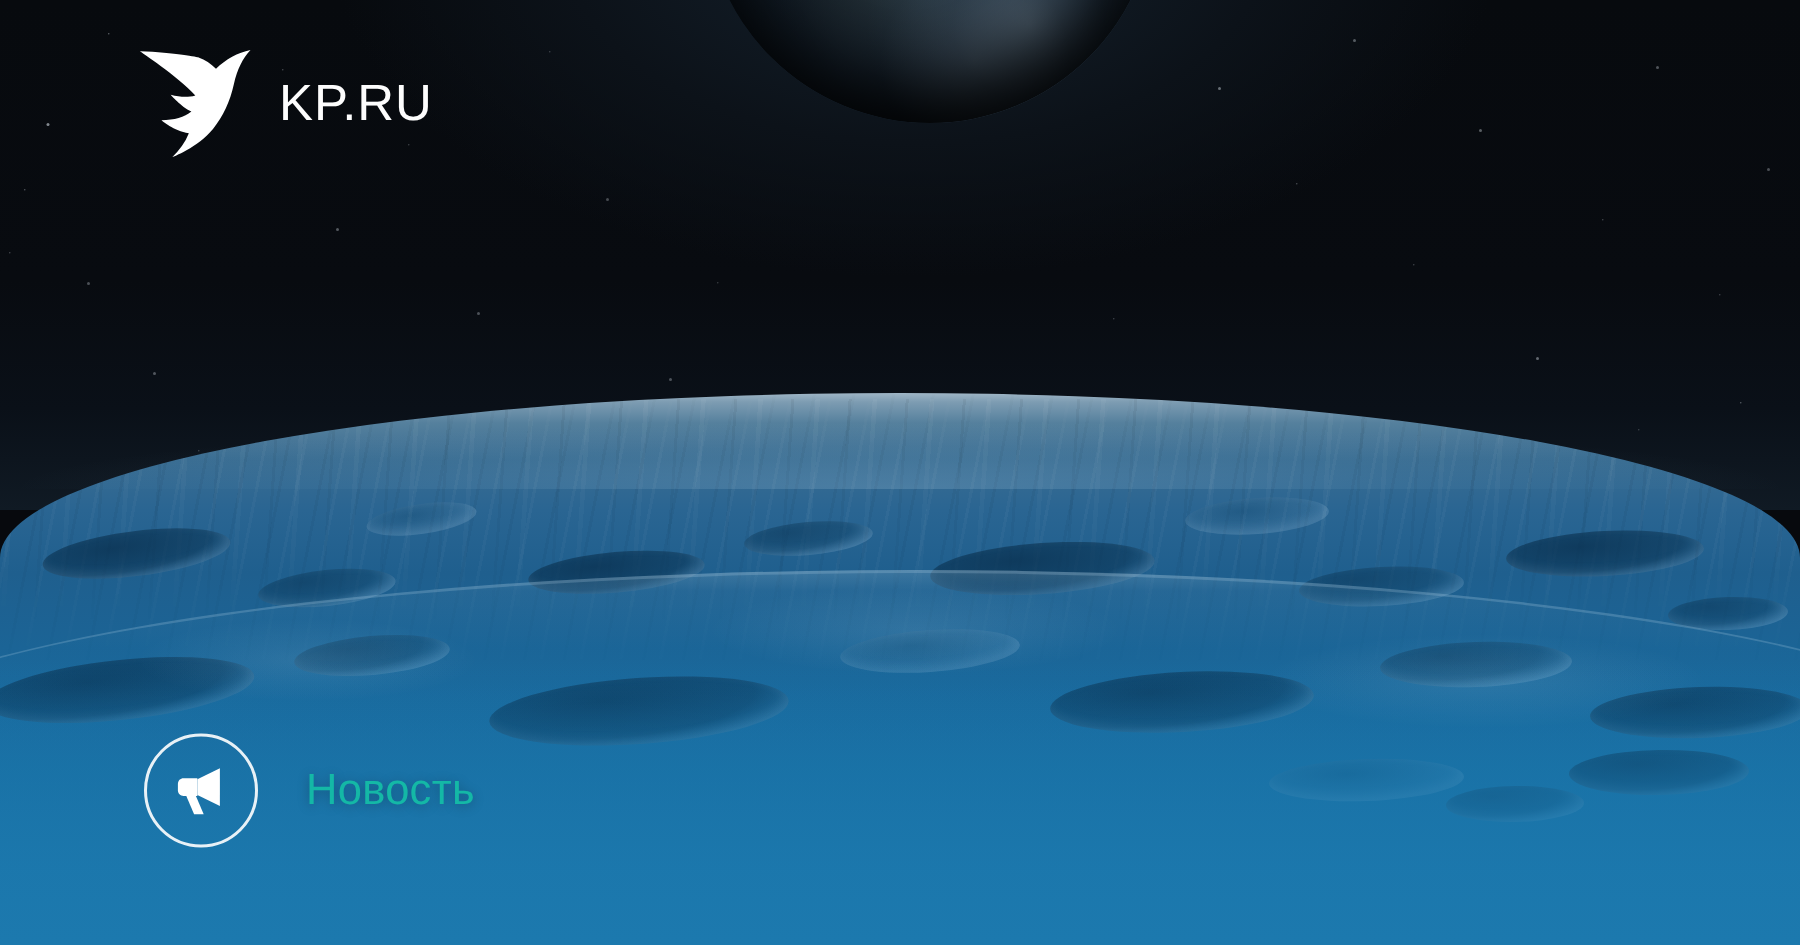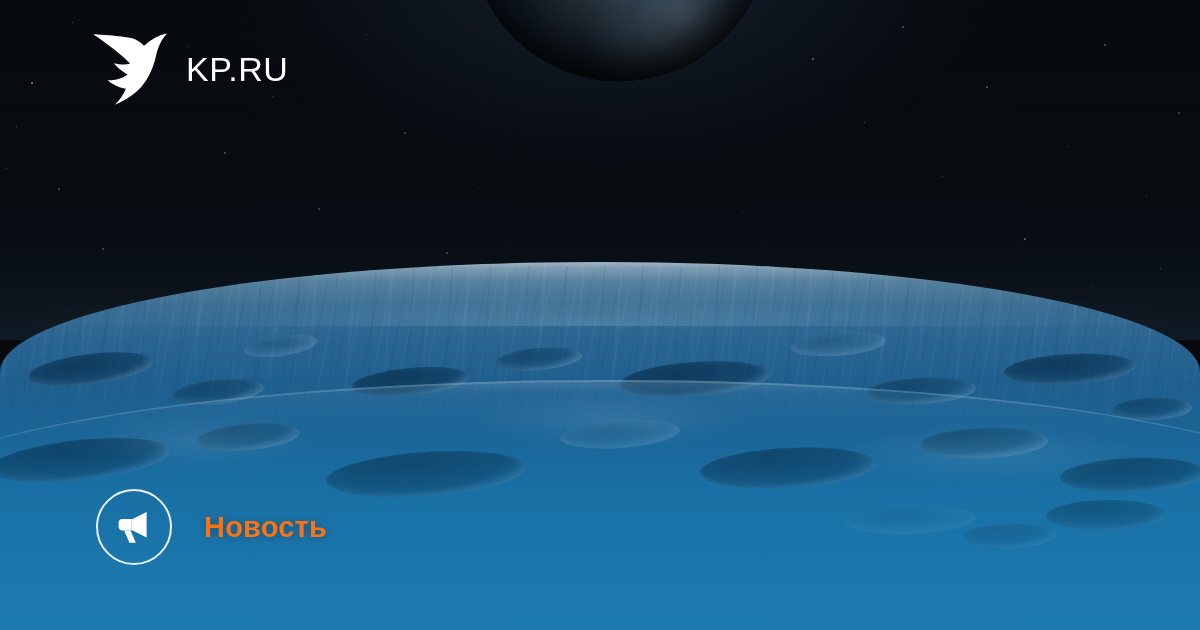--- a/index.html
+++ b/index.html
@@ -256,23 +256,23 @@
     height: 76px;
     border-radius: 50%;
     border: 2px solid rgba(255,255,255,0.90);
     display: flex;
     align-items: center;
     justify-content: center;
     flex: 0 0 auto;
   }
   .badge-circle svg { display: block; }
   .badge-label {
-    color: #f97316;
+    color: #14b8a6;
     font-size: 29px;
-    font-weight: 700;
+    font-weight: 400;
     letter-spacing: 0.2px;
     line-height: 1;
     text-shadow: 0 1px 8px rgba(0,0,0,0.28);
     text-align: right;
   }
 </style>
 </head>
 <body>
 
 <div id="card">

